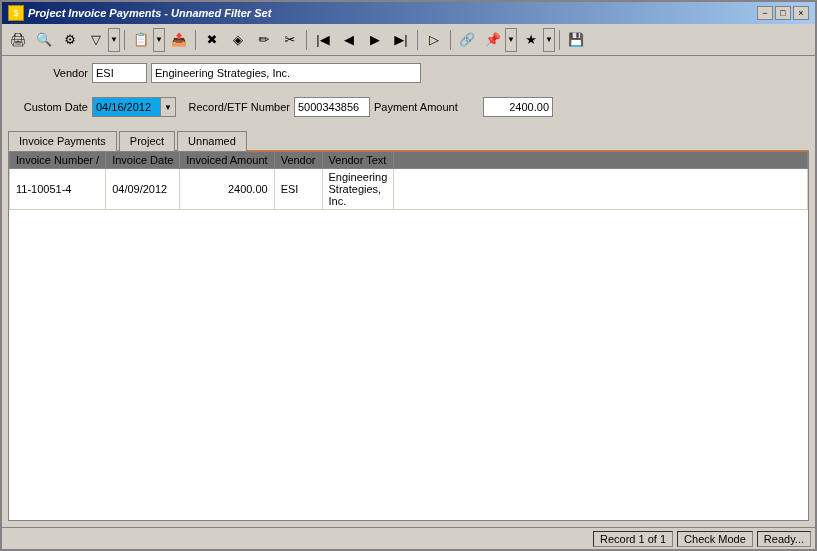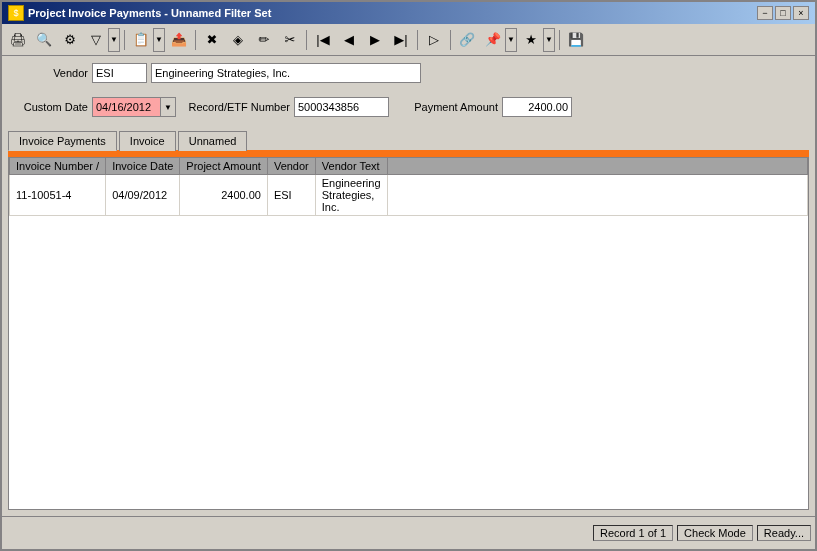--- a/index.html
+++ b/index.html
@@ -38,20 +38,21 @@
       border: 1px solid #aa8800;
       display: flex;
       align-items: center;
       justify-content: center;
       font-size: 9px;
     }
 
     .title-text {
       font-size: 11px;
       font-weight: bold;
+      font-style: italic;
     }
 
     .title-buttons {
       display: flex;
       gap: 2px;
     }
 
     .title-btn {
       width: 16px;
       height: 14px;
@@ -144,21 +145,21 @@
     }
 
     .date-input-wrapper {
       display: flex;
       align-items: center;
     }
 
     .date-input {
       border: 1px solid #848284;
       border-right: none;
-      background: #fca5a5;
+      background: #0ea5e9;
       height: 20px;
       padding: 1px 3px;
       font-size: 11px;
       font-family: 'Tahoma', 'Arial', sans-serif;
       width: 68px;
     }
 
     .date-dropdown-btn {
       width: 16px;
       height: 20px;
@@ -173,21 +174,21 @@
 
     .tabs-container {
       display: flex;
       flex-direction: column;
       flex: 1;
     }
 
     .tab-bar {
       display: flex;
       gap: 0;
-      border-bottom: 7px solid #f97316;
+      border-bottom: 1px solid #f97316;
     }
 
     .tab {
       padding: 3px 10px;
       background: #d4d0c8;
       border: 1px solid #848284;
       border-bottom: none;
       cursor: pointer;
       font-size: 11px;
       margin-right: 2px;
@@ -208,39 +209,39 @@
       flex: 1;
       overflow: auto;
     }
 
     .data-table {
       width: 100%;
       border-collapse: collapse;
     }
 
     .data-table th {
-      background: #a3a3a3;
+      background: #737373;
       border: 1px solid #848284;
       padding: 2px 6px;
       text-align: left;
       font-weight: normal;
       font-size: 11px;
       white-space: nowrap;
     }
 
     .data-table td {
       border: 1px solid #d4d0c8;
       padding: 2px 6px;
       font-size: 11px;
     }
 
     .status-bar {
       background: #d4d0c8;
       border-top: 1px solid #848284;
-      height: 33px;
+      height: 22px;
       display: flex;
       align-items: center;
       padding: 0 4px;
       gap: 4px;
       flex-shrink: 0;
     }
 
     .status-panel {
       border: 1px inset #848284;
       padding: 1px 6px;
@@ -319,44 +320,44 @@
       <input class="field-input" style="width: 270px;" type="text" value="Engineering Strategies, Inc.">
     </div>
 
     <div class="form-row">
       <span class="field-label">Custom Date</span>
       <div class="date-input-wrapper">
         <input class="date-input" type="text" value="04/16/2012" style="">
         <div class="date-dropdown-btn">▼</div>
       </div>
       <span class="field-label" style="min-width:110px;">Record/ETF Number</span>
-      <input class="field-input" style="width: 95px;" type="text" value="5000343856">
-      <span class="field-label" style="min-width:105px; text-align:right;">Payment Amount</span>
+      <input class="field-input" style="width: 76px;" type="text" value="5000343856">
+      <span class="field-label" style="min-width:105px; text-align:left;">Payment Amount</span>
       <input class="field-input" style="width: 70px; text-align: right;" type="text" value="2400.00">
     </div>
 
     <div class="tabs-container">
       <div class="tab-bar">
         <div class="tab active">
           <span>Invoice Payments</span>
         </div>
         <div class="tab">
-          <span>Invoice</span>
+          <span>Project</span>
         </div>
         <div class="tab">
           <span>Unnamed</span>
         </div>
       </div>
       <div class="tab-content">
         <table class="data-table">
           <thead>
             <tr>
               <th>Invoice Number /</th>
               <th>Invoice Date</th>
-              <th>Project Amount</th>
+              <th>Invoiced Amount</th>
               <th>Vendor</th>
               <th>Vendor Text</th>
               <th style="width:100%;"></th>
             </tr>
           </thead>
           <tbody>
             <tr>
               <td>11-10051-4</td>
               <td>04/09/2012</td>
               <td class="col-number">2400.00</td>

